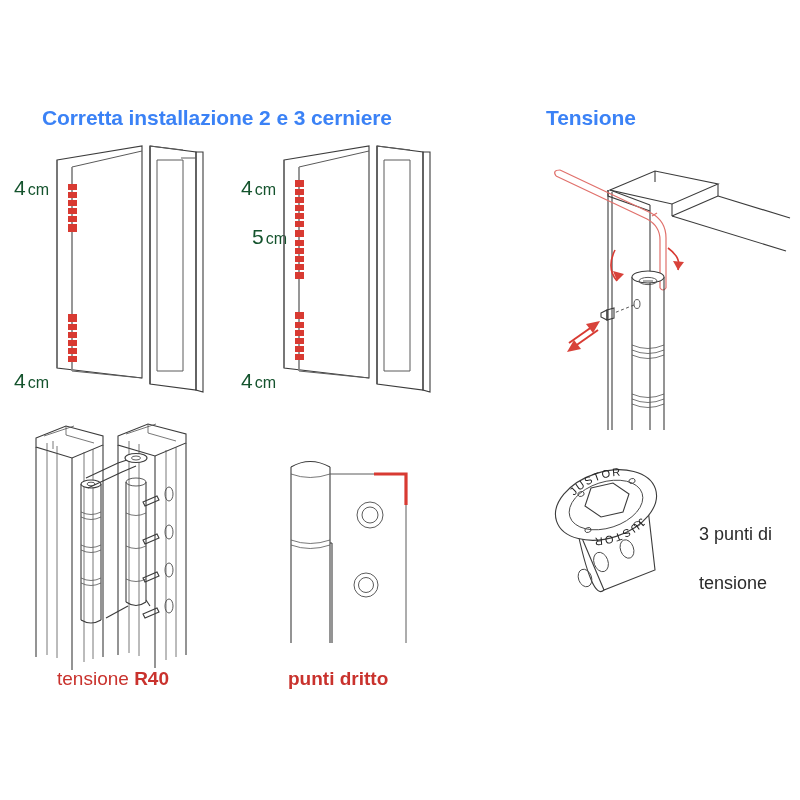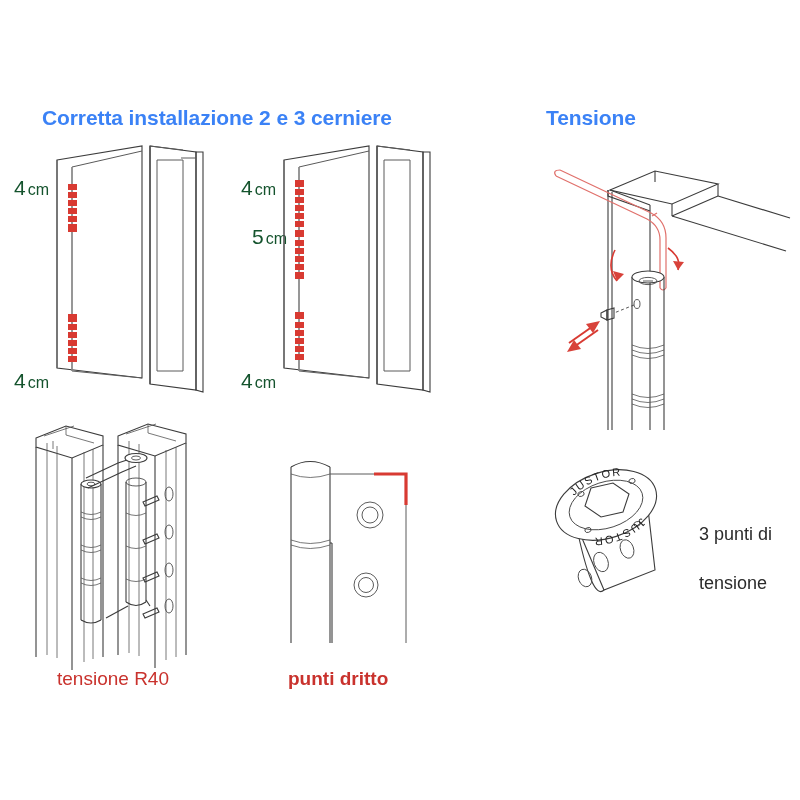--- a/index.html
+++ b/index.html
@@ -40,21 +40,21 @@
   }
   .dim-label .num { font-size: 21px; }
   .dim-label .unit { font-size: 16px; margin-left: 2px; }
 
   .caption {
     position: absolute;
     color: #C9322D;
     font-size: 19px;
     white-space: nowrap;
   }
-  .caption .strong { font-weight: normal; }
+  .caption .strong { font-weight: bold; }
 
   .note {
     position: absolute;
     color: #2B2B2B;
     font-size: 18px;
     line-height: 1.35;
     white-space: pre;
   }
   #note-tension { left: 689px; top: 498px; }
 

